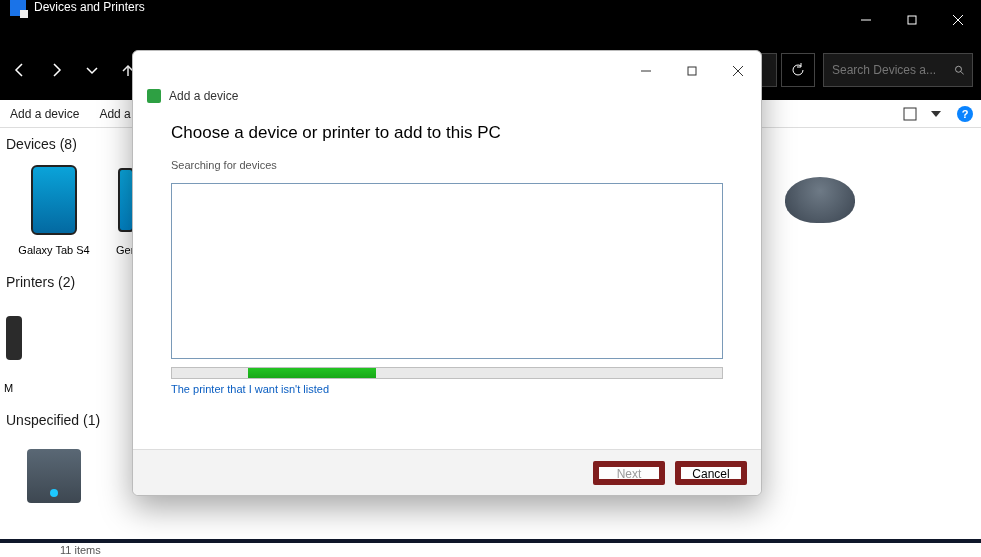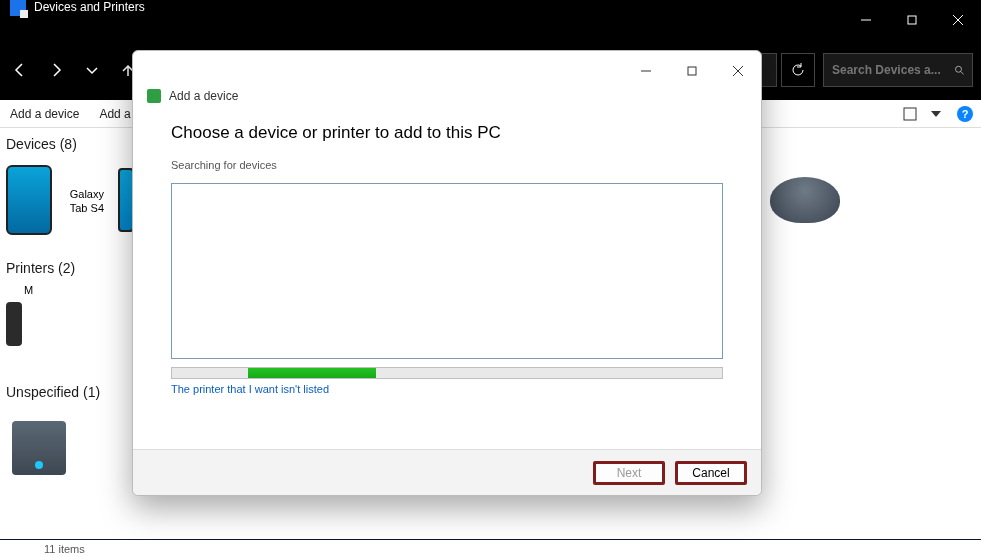--- a/index.html
+++ b/index.html
@@ -23,51 +23,51 @@
     height: 60px; background:#000; display:flex; align-items:center; gap:4px;
     padding: 0 4px;
   }
   .nav-ic { width:32px;height:32px;display:flex;align-items:center;justify-content:center;color:#fff;}
   .nav-ic svg{width:14px;height:14px;stroke:#fff;stroke-width:1.5;fill:none;}
   .addr { flex:1; height:34px; background:#191919; border:1px solid #444;}
   .refresh { width:34px;height:34px;display:flex;align-items:center;justify-content:center;border:1px solid #444;}
   .refresh svg{stroke:#fff;fill:none;width:14px;height:14px;}
   .searchbox{ width:150px;height:34px;background:#191919;border:1px solid #444;
     display:flex;align-items:center;padding:0 8px;color:#888;font-size:12px;gap:6px;margin-left:4px;margin-right:4px;}
-  .searchbox input{background:transparent;border:none;color:#fde047;font-size:12px;width:100%;outline:none;font-weight:bold;}
+  .searchbox input{background:transparent;border:none;color:#fde047;font-size:12px;width:100%;outline:none;}
   .searchbox svg{width:12px;height:12px;stroke:#ccc;fill:none;}
 
   
   .cmdbar{ height:28px; background:#fff; border-bottom:1px solid #ddd;
     display:flex;align-items:center;font-size:12px;color:#1a4e9c;}
   .cmdbar .cmd{padding:0 10px;color:#222;}
   .cmdbar .spacer{flex:1;}
   .cmdbar .right-ic{width:26px;height:26px;display:flex;align-items:center;justify-content:center;}
   .help-ic{width:16px;height:16px;border-radius:50%;background:#0a84ff;color:#fff;font-size:11px;font-weight:bold;display:flex;align-items:center;justify-content:center;margin:0 8px;}
 
   
   .content{background:#fff; height:calc(557px - 40px - 60px - 28px - 18px); overflow:hidden; padding-left:4px;}
   .group-header{font-size:14px;color:#1a1a1a;padding:8px 0 4px 2px;}
   .items-row{display:flex;gap:12px;padding:4px 0 8px 0;}
-  .device{width:100px;display:flex;flex-direction:row;align-items:center;font-size:11px;text-align:right;}
+  .device{width:100px;display:flex;flex-direction:column;align-items:center;font-size:11px;text-align:center;}
   .device .thumb{width:70px;height:80px;margin-bottom:4px;display:flex;align-items:center;justify-content:center;}
   .device .label{line-height:1.25;}
   
   .th-tablet{width:46px;height:70px;border-radius:6px;background:linear-gradient(#0aa3d9,#0369a1);border:2px solid #222;}
   .th-phone{width:30px;height:64px;border-radius:4px;background:linear-gradient(#0aa3d9,#0284c7);border:2px solid #222;}
   .th-mouse{width:70px;height:46px;border-radius:50% 50% 45% 45%;background:radial-gradient(circle at 50% 30%,#6e7a86,#3a4450);}
   .th-fax{width:62px;height:48px;position:relative;background:#cfd3d7;border-radius:4px;}
   .th-fax::before{content:'';position:absolute;top:-12px;left:18px;width:26px;height:16px;background:#fff;border:1px solid #aaa;}
   .th-printer{width:54px;height:44px;background:#2b2b2b;border-radius:4px;}
   .th-chip{width:54px;height:54px;background:linear-gradient(#5a6875,#3d4751);border-radius:4px;position:relative;}
   .th-chip::after{content:'';position:absolute;bottom:6px;left:50%;transform:translateX(-50%);width:8px;height:8px;border-radius:50%;background:#1ec8ff;}
 
   .gap-item{width:660px;} 
 
-  .statusbar{height:18px;border-top:1px solid #0f172a;font-size:11px;color:#555;display:flex;align-items:center;padding-left:44px;}
+  .statusbar{height:18px;border-top:4px solid #0f172a;font-size:11px;color:#555;display:flex;align-items:center;padding-left:60px;}
 
   
   .overlay{position:absolute;left:0;top:0;width:981px;height:557px;pointer-events:none;}
   .dialog{
     position:absolute;left:132px;top:50px;width:630px;height:446px;
     background:#fff;border:1px solid #bbb;border-radius:6px;
     box-shadow:0 12px 32px rgba(0,0,0,.35);
     pointer-events:auto;
     display:flex;flex-direction:column;
   }
@@ -77,21 +77,21 @@
   .dlg-header{display:flex;align-items:center;gap:8px;padding:0 14px;margin-top:-2px;font-size:12px;color:#333;}
   .dlg-header .hicon{width:14px;height:14px;background:#2ea043;border-radius:2px;position:relative;}
   .dlg-body{padding:20px 38px 0 38px;flex:1;}
   .dlg-title{color:#000000;font-size:17px;font-weight:400;margin-bottom:6px;}
   .dlg-sub{font-size:11px;color:#555;margin-bottom:12px;margin-top:16px;}
   .dlg-list{width:100%;height:176px;border:1px solid #7a9ab8;background:#fff;}
   .dlg-progress{width:100%;height:12px;border:1px solid #bfbfbf;background:#e9e9e9;margin-top:8px;position:relative;overflow:hidden;}
   .dlg-progress .bar{position:absolute;left:76px;top:0;height:100%;width:128px;background:linear-gradient(#23c423,#18a818);}
   .dlg-link{color:#0a5ec2;font-size:11px;cursor:pointer;display:inline-block;}
   .dlg-footer{height:46px;border-top:1px solid #ddd;background:#f3f3f3;display:flex;justify-content:flex-end;align-items:center;gap:10px;padding:0 14px;border-radius:0 0 6px 6px;}
-  .dlg-btn{width:72px;height:24px;font-size:12px;border:3px solid #7f1d1d;background:#fdfdfd;border-radius:2px;}
+  .dlg-btn{width:72px;height:24px;font-size:12px;border:6px solid #7f1d1d;background:#fdfdfd;border-radius:2px;}
   .dlg-btn:disabled{color:#9a9a9a;}
 </style>
 </head>
 <body>
 
 <div class="titlebar">
   <span class="app-icon"></span>
   <span>Devices and Printers</span>
   <span class="spacer"></span>
   <div class="win-btn">

